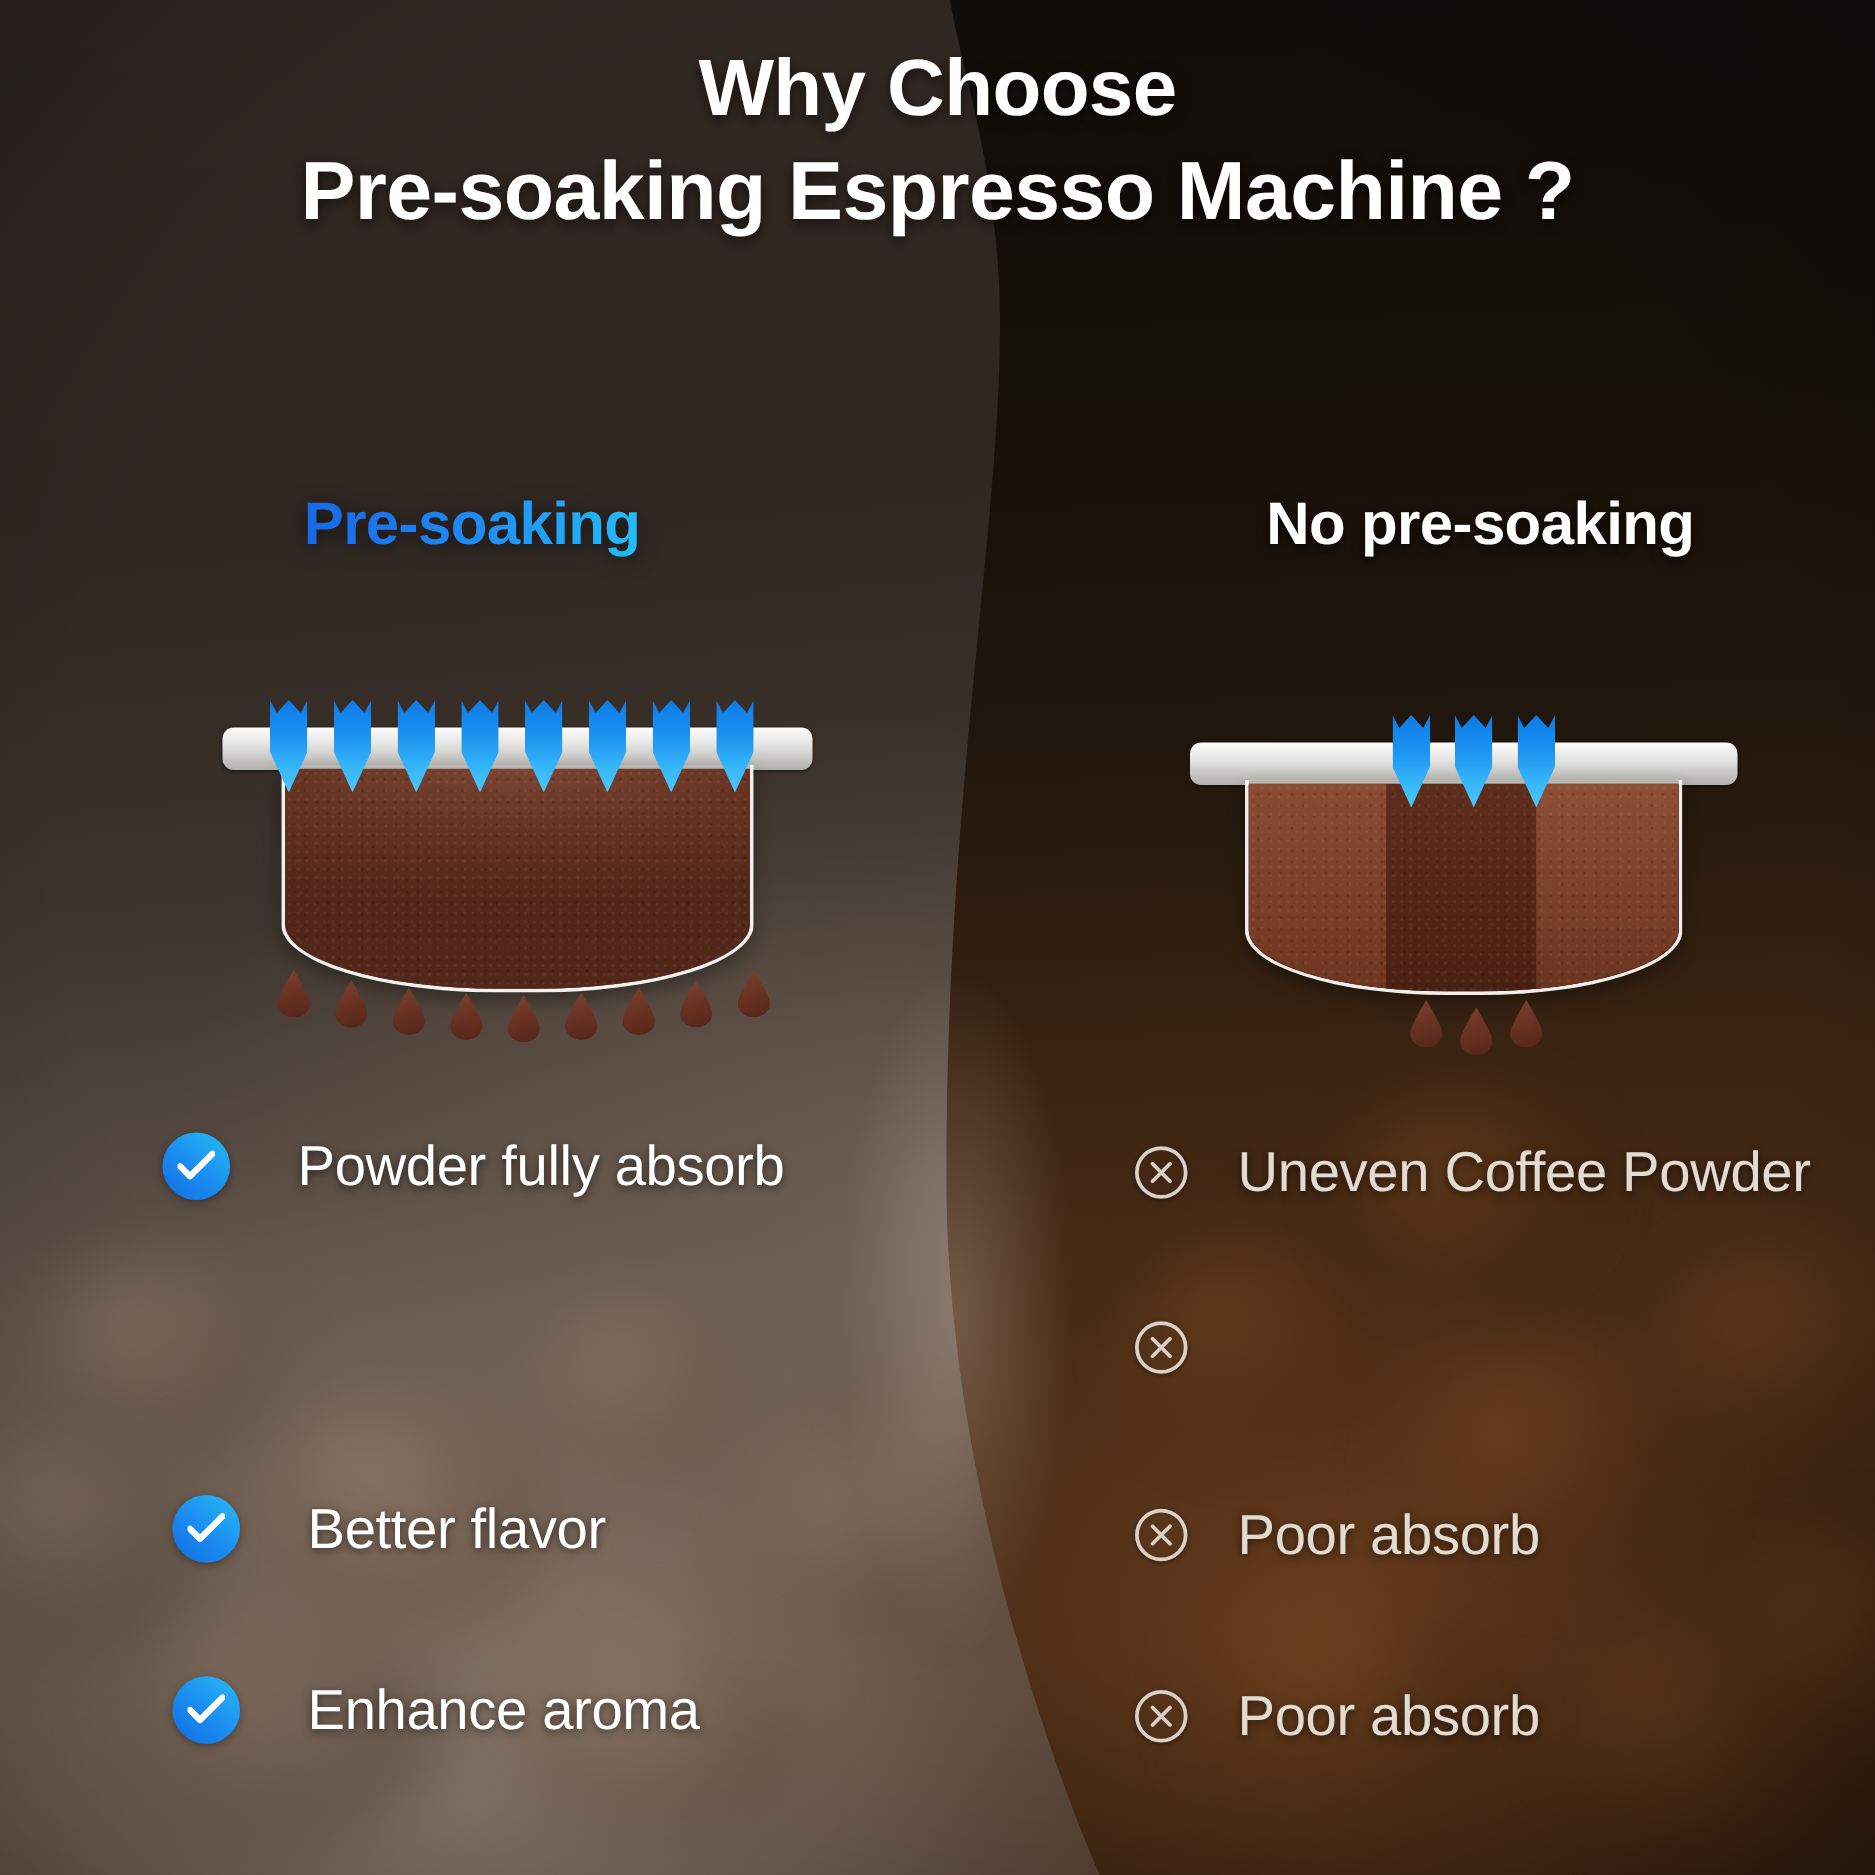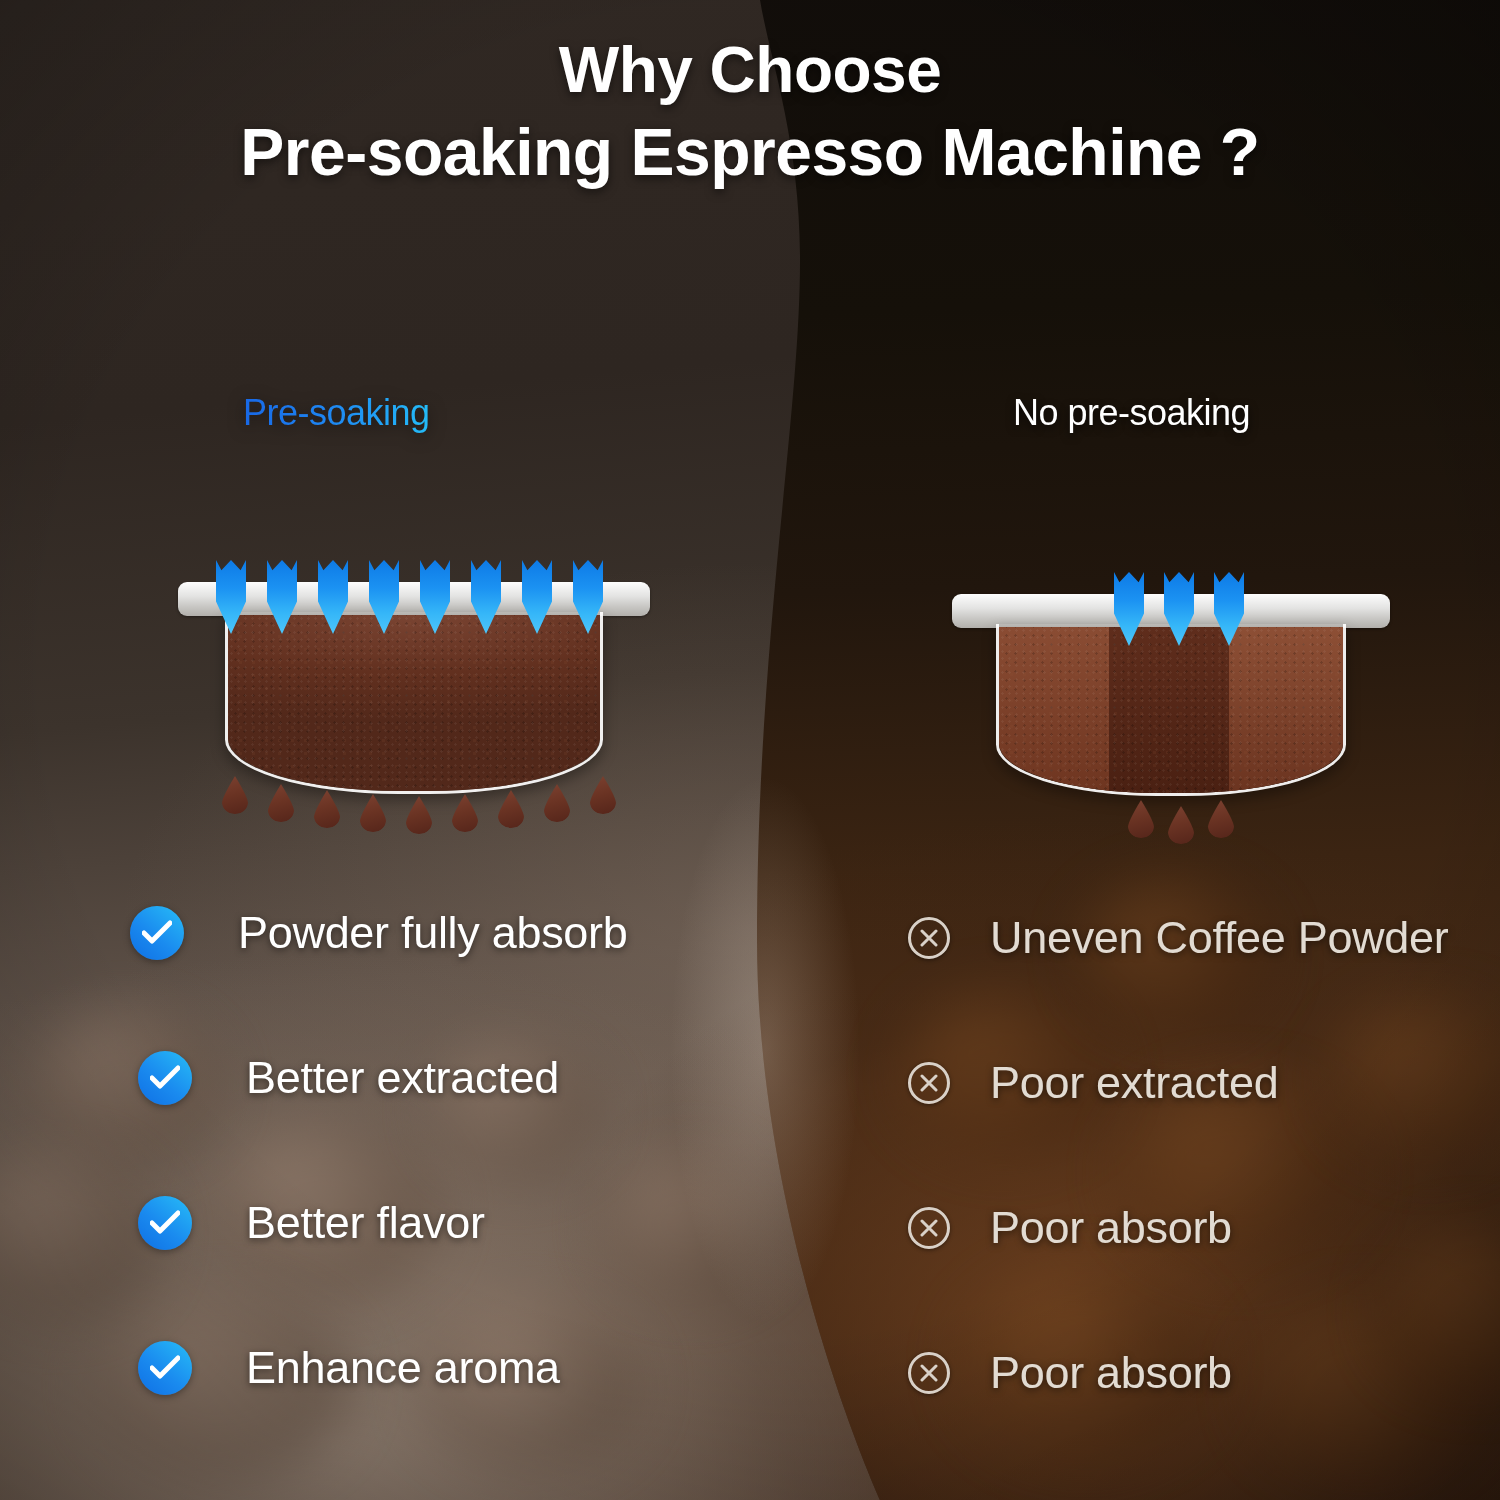--- a/index.html
+++ b/index.html
@@ -62,21 +62,21 @@
     letter-spacing:-0.5px;
     color:#ffffff;
     text-shadow:0 3px 10px rgba(0,0,0,.55);
     z-index:30;
   }
   .title .l2{ display:block; font-size:66px; margin-top:12px; }
 
   
   .col-head{
     position:absolute; z-index:30;
-    font-weight:normal; font-size:36px; letter-spacing:-0.5px;
+    font-weight:bold; font-size:48px; letter-spacing:-0.5px;
     white-space:nowrap;
   }
   #head-left{
     left:243px; top:392px;
     background:linear-gradient(90deg,#1868e6 0%,#1e86f2 45%,#24bcf8 100%);
     -webkit-background-clip:text; background-clip:text;
     color:transparent;
     filter:drop-shadow(0 3px 8px rgba(0,0,0,.5));
   }
   #head-right{
@@ -259,28 +259,20 @@
 
     <div class="li" style="left:0; top:16px;">
       <span class="chk">
         <svg width="30" height="26" viewBox="0 0 30 26">
             <path d="M2 13 L10 21 L28 3" stroke="#ffffff" stroke-width="5" fill="none" stroke-linecap="round" stroke-linejoin="round"></path>
           </svg>
       </span>
       <span class="li-label">Powder fully absorb</span>
     </div>
 
-    <div class="li" style="left:8px; top:161px;">
-      <span class="chk">
-        <svg width="30" height="26" viewBox="0 0 30 26">
-            <path d="M2 13 L10 21 L28 3" stroke="#ffffff" stroke-width="5" fill="none" stroke-linecap="round" stroke-linejoin="round"></path>
-          </svg>
-      </span>
-      <span class="li-label">Better extracted</span>
-    </div>
 
     <div class="li" style="left:8px; top:306px;">
       <span class="chk">
         <svg width="30" height="26" viewBox="0 0 30 26">
             <path d="M2 13 L10 21 L28 3" stroke="#ffffff" stroke-width="5" fill="none" stroke-linecap="round" stroke-linejoin="round"></path>
           </svg>
       </span>
       <span class="li-label">Better flavor</span>
     </div>
 
@@ -304,21 +296,20 @@
       </span>
       <span class="li-label">Uneven Coffee Powder</span>
     </div>
 
     <div class="li" style="left:0; top:167px;">
       <span class="xmk">
         <svg width="18" height="18" viewBox="0 0 18 18">
             <path d="M2 2 L16 16 M16 2 L2 16" stroke="#d9d1c8" stroke-width="3" stroke-linecap="round"></path>
           </svg>
       </span>
-      <span class="li-label">Poor extracted</span>
     </div>
 
     <div class="li" style="left:0; top:312px;">
       <span class="xmk">
         <svg width="18" height="18" viewBox="0 0 18 18">
             <path d="M2 2 L16 16 M16 2 L2 16" stroke="#d9d1c8" stroke-width="3" stroke-linecap="round"></path>
           </svg>
       </span>
       <span class="li-label">Poor absorb</span>
     </div>

